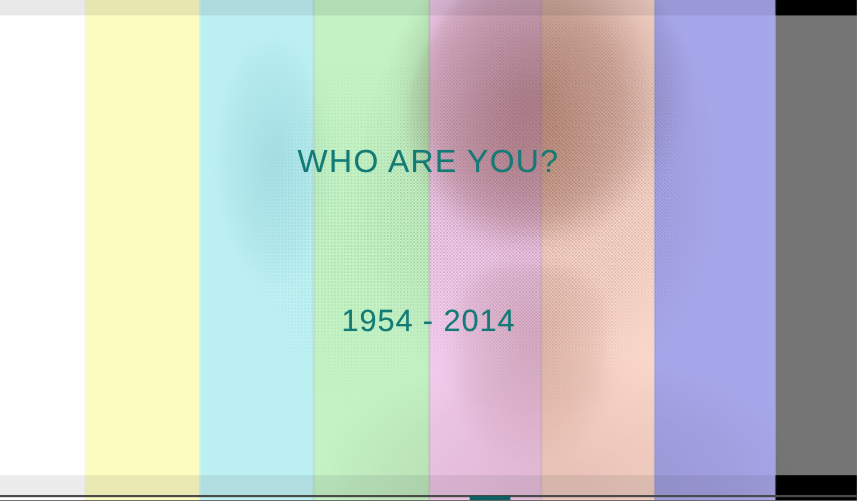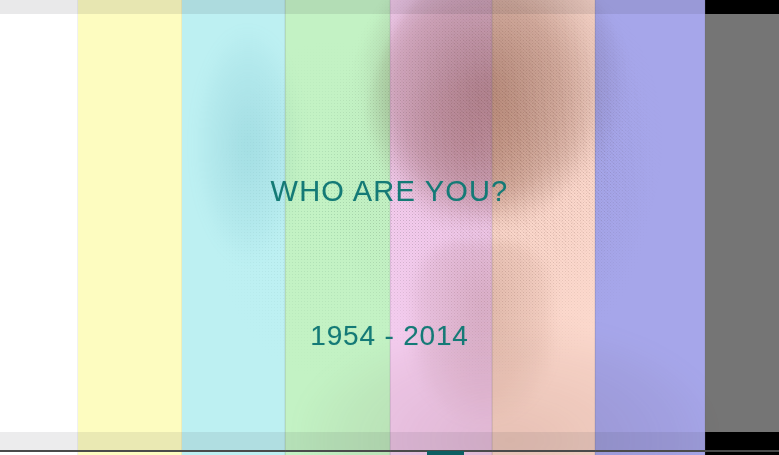--- a/index.html
+++ b/index.html
@@ -208,21 +208,20 @@
     background: rgba(100,100,110,0.16);
   }
 
   
   .text-layer {
     position: absolute;
     inset: 0;
     display: flex;
     flex-direction: column;
     align-items: center;
-    margin-top: 44px;
   }
   .title-line {
     color: #147a76;
     text-align: center;
     width: 100%;
     letter-spacing: 0.5px;
     text-shadow: 0 0 1px rgba(20,122,118,0.25);
   }
   .line-1 {
     position: absolute;

